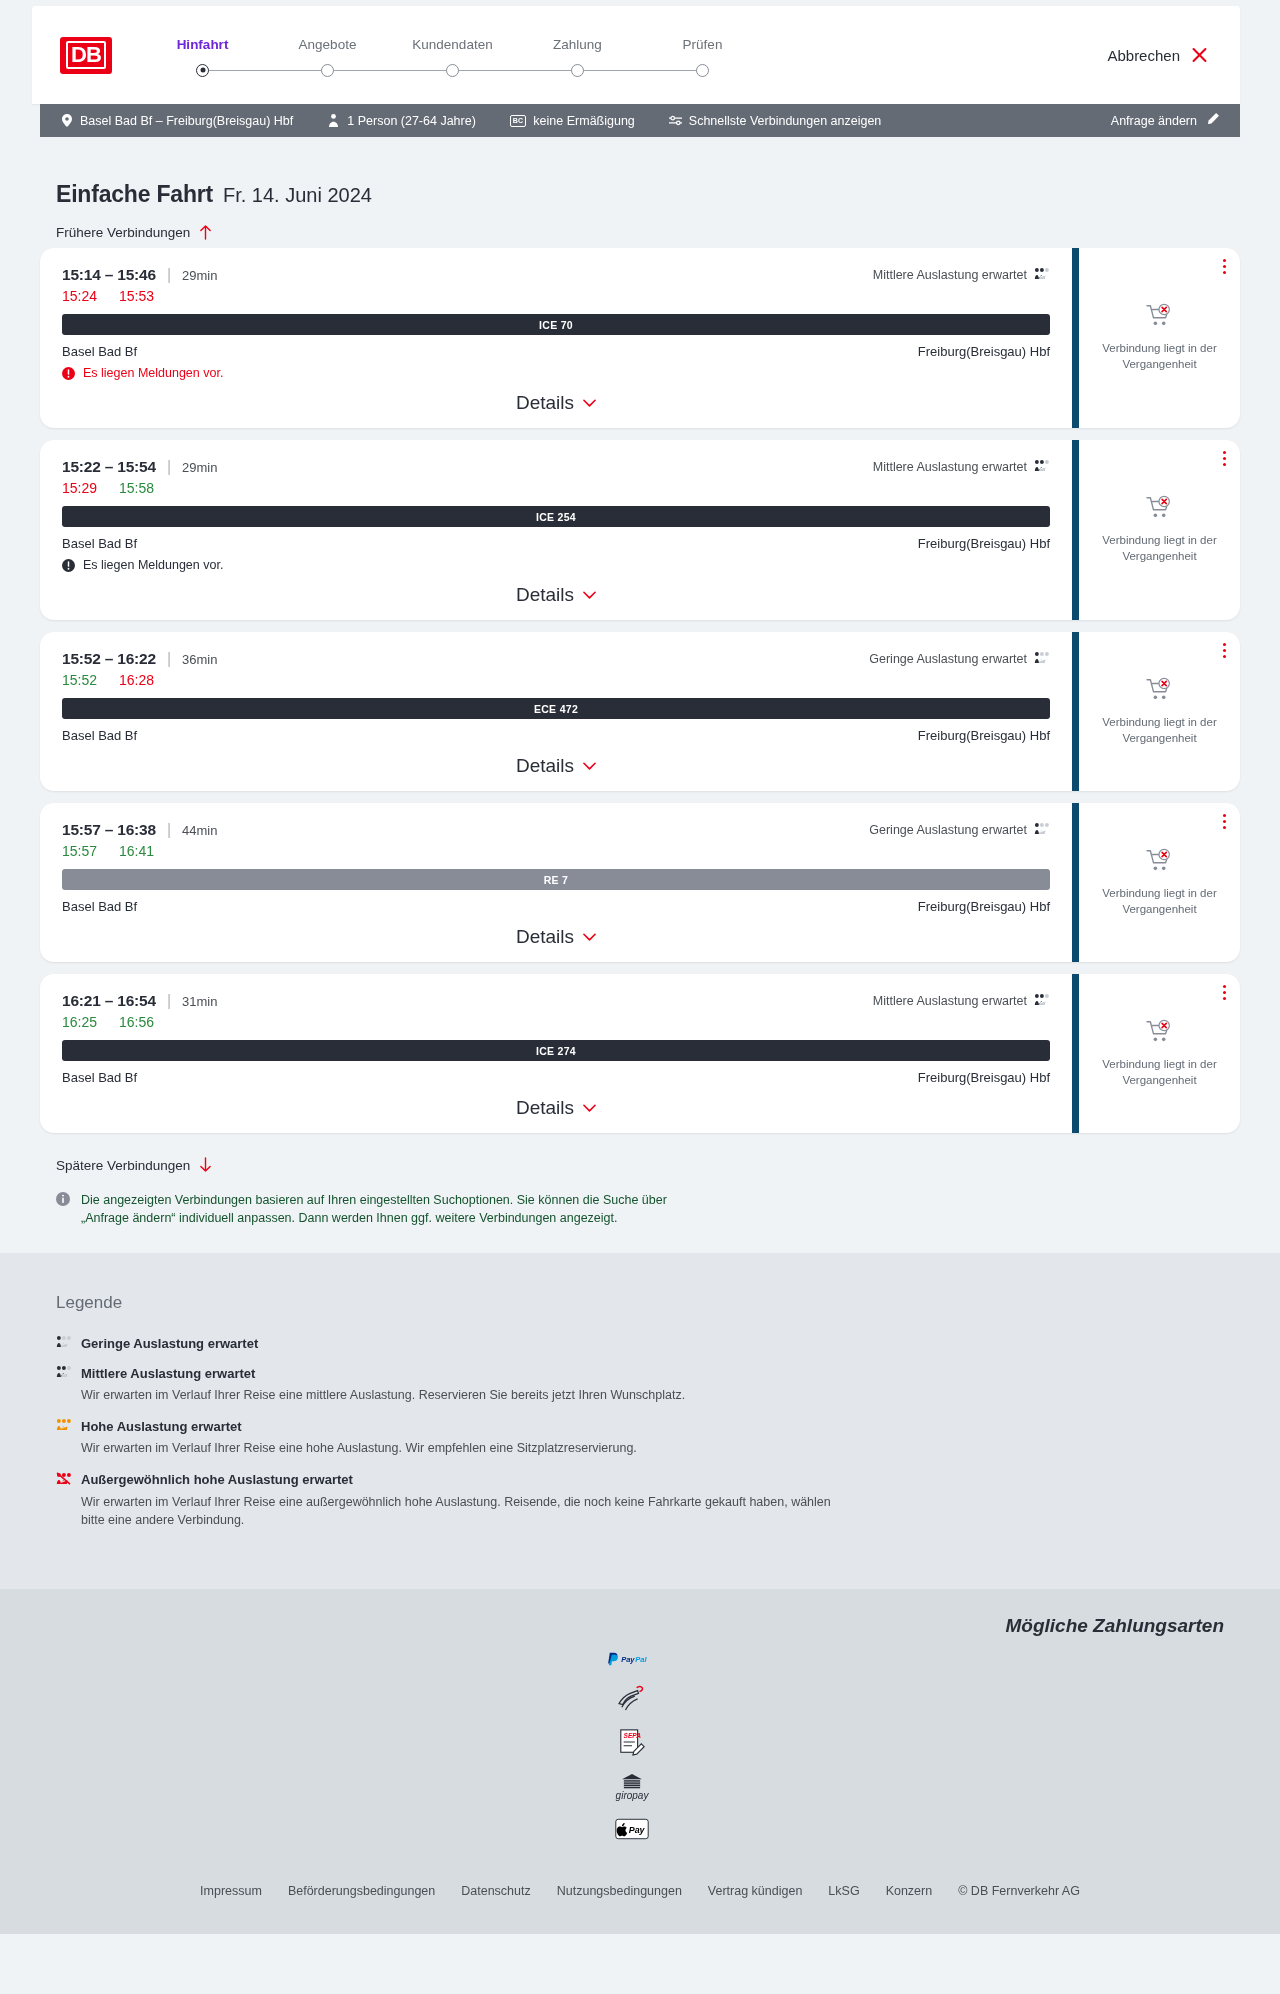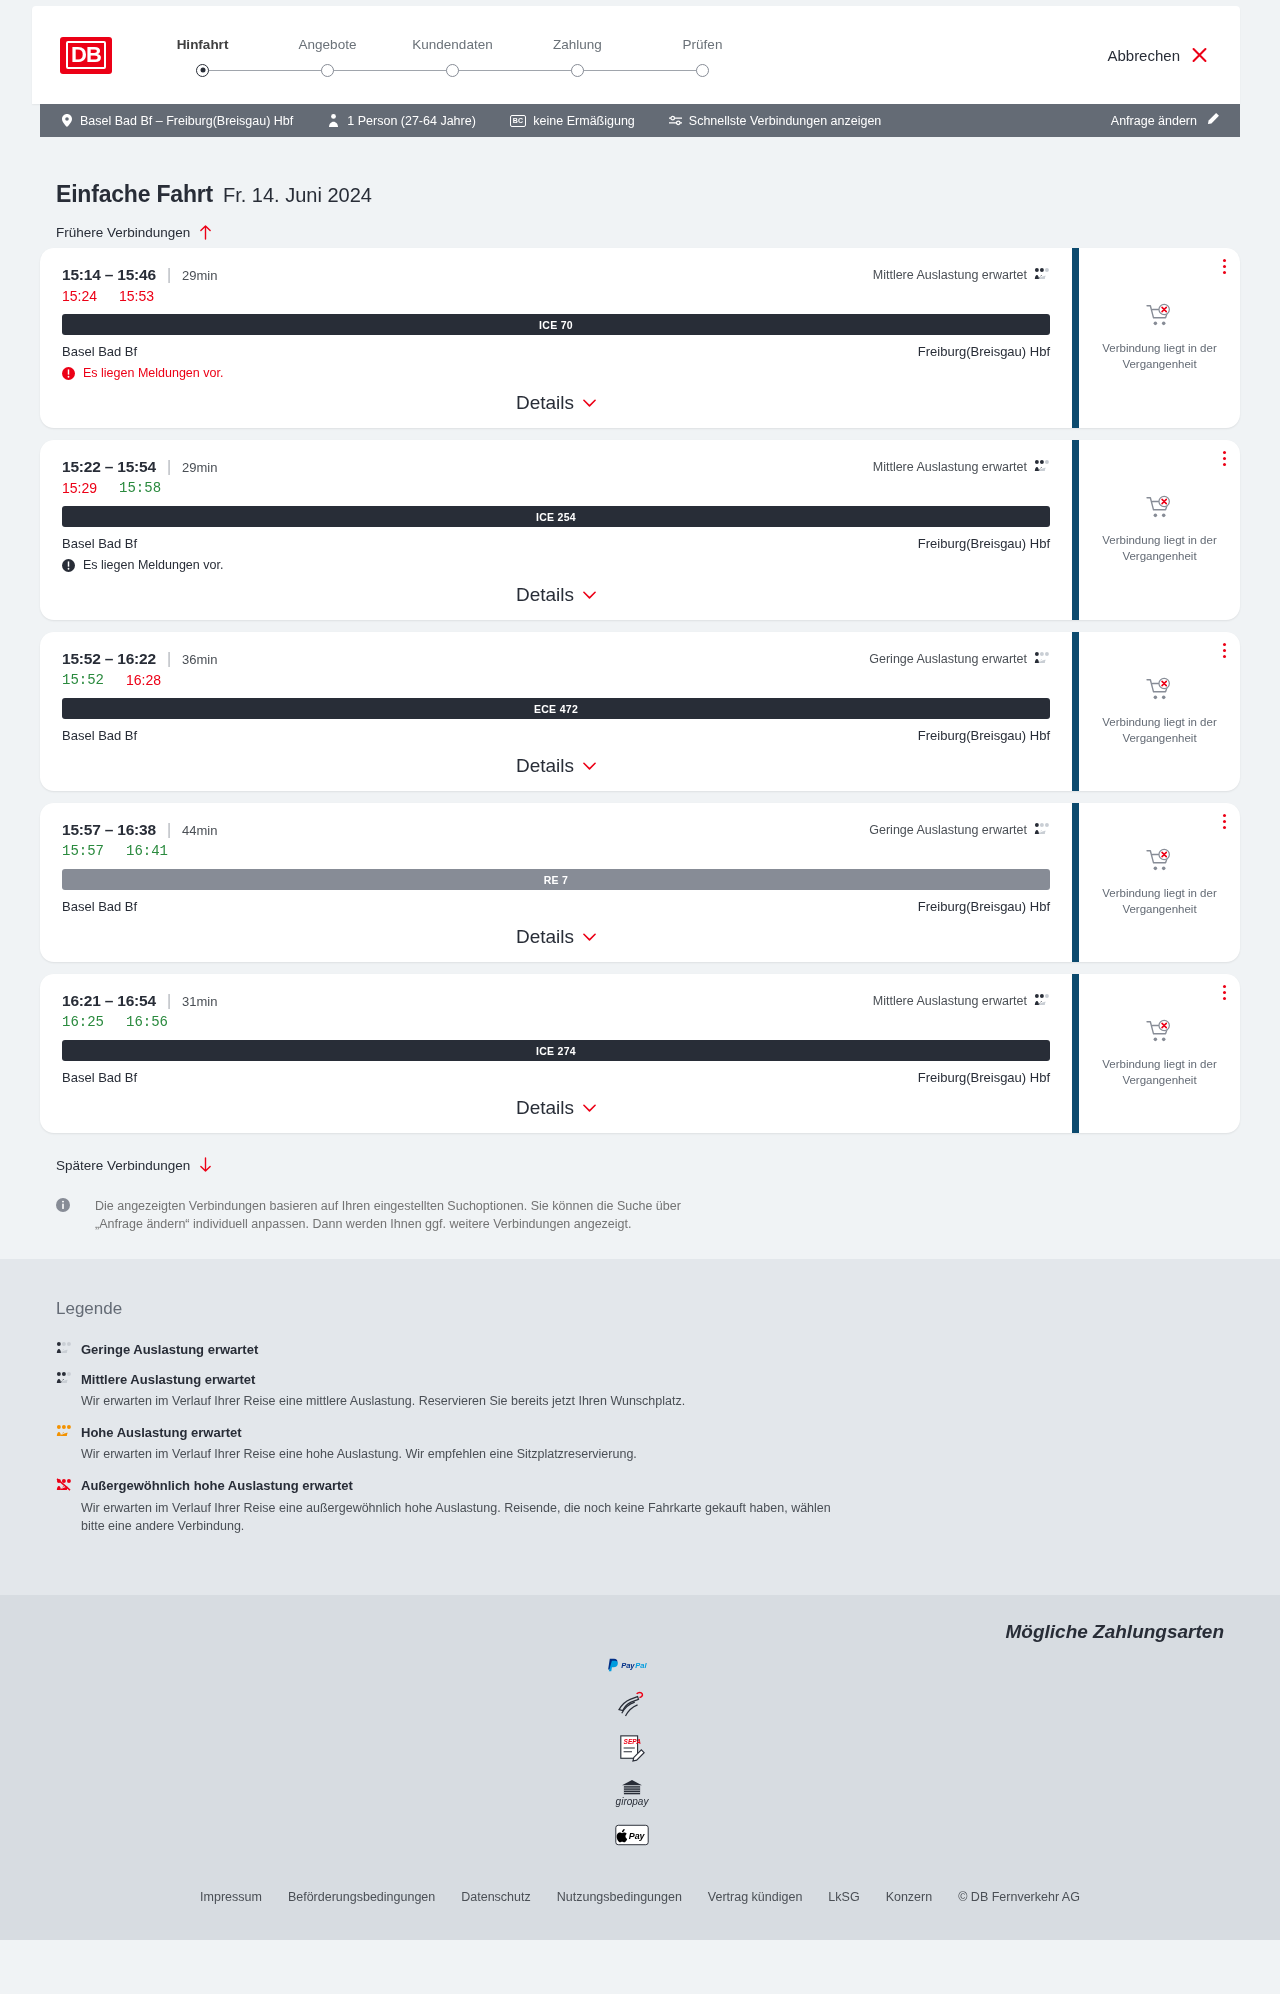--- a/index.html
+++ b/index.html
@@ -46,21 +46,21 @@
     line-height:24px;
   }
 
   .stepper { position:relative; padding-top:4px; }
   .steps { display:flex; }
   .step { width:125px; text-align:center; position:relative; }
   .step .slabel {
     font-size:13.5px; color:#6a7178; white-space:nowrap;
     display:block; margin-bottom:12px;
   }
-  .step.active .slabel { color:#404040; font-weight:700; }
+  .step.active .slabel { color:#6d28d9; font-weight:700; }
   .dotrow { position:relative; height:14px; }
   .step .dot {
     width:13px;height:13px;border-radius:50%;
     border:1.6px solid #878c96; background:#fff;
     position:absolute; left:50%; top:0; margin-left:-6.5px; z-index:2;
   }
   .step.active .dot { border-color:#282d37; }
   .step.active .dot:after {
     content:""; position:absolute; width:5px;height:5px;border-radius:50%;
     background:#282d37; left:50%; top:50%; transform:translate(-50%,-50%);
@@ -122,21 +122,21 @@
   .row1 { display:flex; align-items:center; }
   .times { font-size:15.5px; font-weight:700; letter-spacing:-.2px; }
   .sep { color:#b5b9bf; margin:0 11px; font-weight:400; }
   .dur { font-size:13px; color:#4a4f55; }
   .occ {
     margin-left:auto; display:flex; align-items:center; gap:7px;
     font-size:12.5px; color:#4a4f55;
   }
   .row2 { margin-top:4px; display:flex; gap:22px; font-size:14px; }
   .t-red { color:#ec0016; }
-  .t-green { color:#308b451; color:#2a8a3e;font-family:Liberation Mono, monospace; }
+  .t-green { color:#308b451; color:#2a8a3e; }
   .trainbar {
     margin-top:10px; height:21px; border-radius:3px;
     display:flex; align-items:center; justify-content:center;
     color:#fff; font-size:10.5px; font-weight:700; letter-spacing:.3px;
   }
   .tb-dark { background:#282d37; }
   .tb-grey { background:#878c96; }
   .row3 {
     margin-top:9px; display:flex; justify-content:space-between;
     font-size:13px; color:#282d37;
@@ -156,22 +156,22 @@
     align-items:center; justify-content:center; text-align:center;
     padding:14px 14px 14px 14px;
   }
   .kebab { position:absolute; top:11px; right:14px; cursor:pointer; }
   .kebab i { display:block; width:3px;height:3px;background:#ec0016;border-radius:50%;margin-bottom:3px;}
   .cart-wrap { margin-bottom:9px; }
   .side-txt { font-size:11.5px; color:#646b75; line-height:1.35; }
 
   
   .note {
-    display:flex; gap:25px; margin:16px 0 0 16px; max-width:640px;
-    font-size:12.5px; color:#737373; line-height:1.45;
+    display:flex; gap:11px; margin:10px 0 0 16px; max-width:640px;
+    font-size:12.5px; color:#14532d; line-height:1.45;
   }
   .note .i-ic { flex:0 0 auto; margin-top:1px; }
 
   
   .legendwrap { background:#e3e7eb; padding:40px 40px 46px 40px; }
   .legend { padding-left:16px; }
   .legend h2 { font-size:17px; font-weight:400; color:#646b75; margin-bottom:22px; }
   .leg-item { margin-bottom:14px; }
   .leg-head { display:flex; align-items:center; gap:9px; font-size:13px; font-weight:700; color:#282d37;}
   .leg-desc { font-size:12.5px; color:#4a4f55; margin:5px 0 0 25px; line-height:1.45; max-width:760px;}

